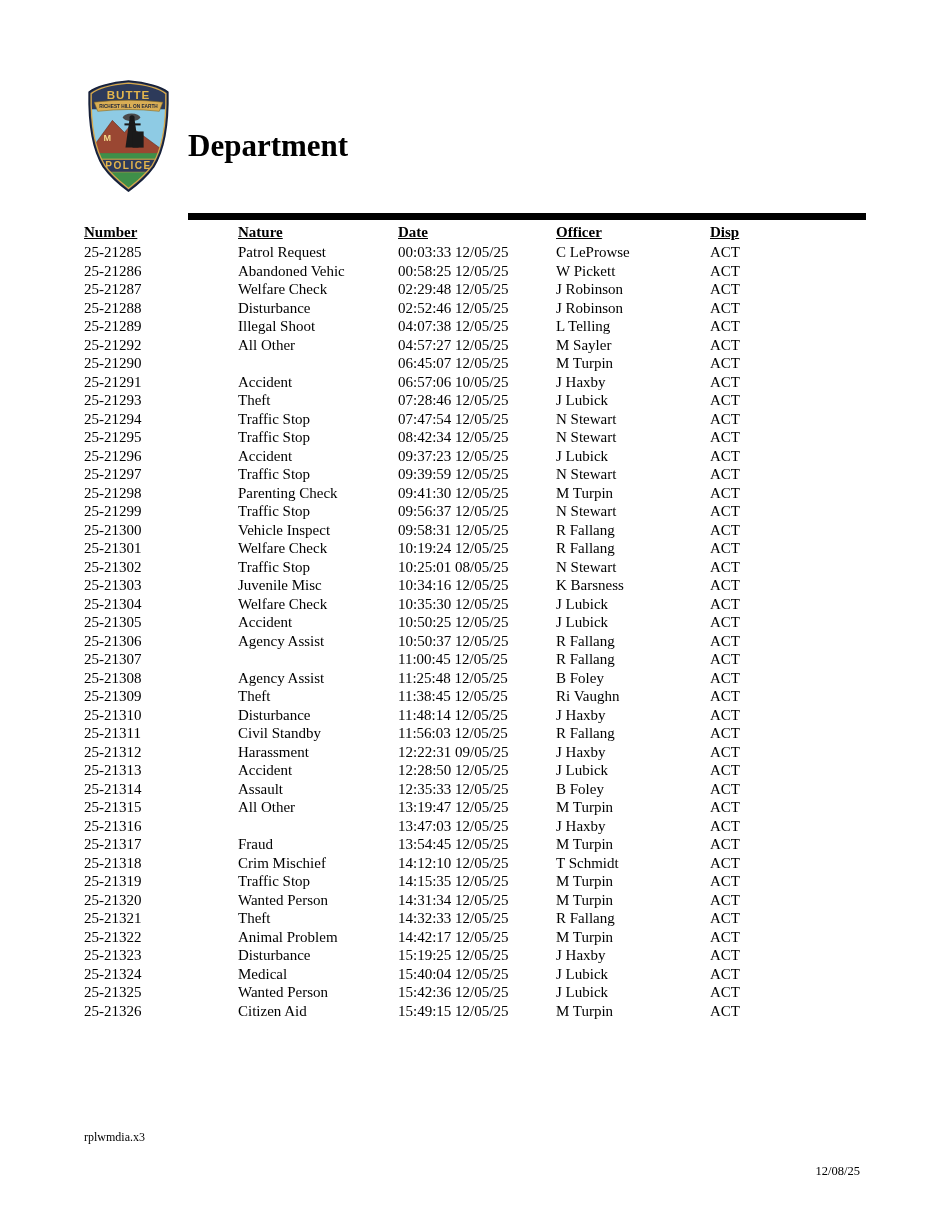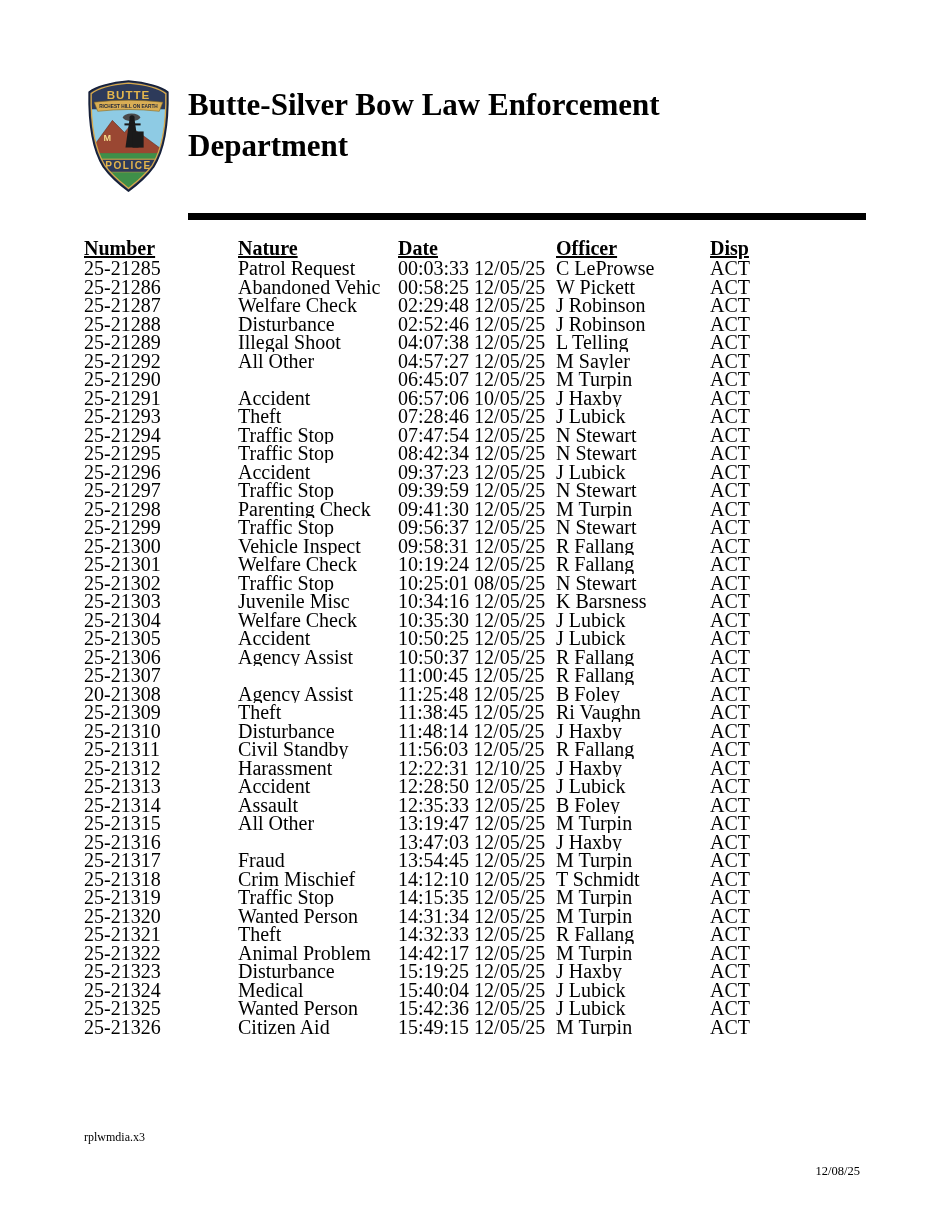--- a/index.html
+++ b/index.html
@@ -45,23 +45,23 @@
     left: 188px;
     top: 213px;
     width: 678px;
     height: 7px;
     background: #000;
   }
   
   .report-table {
     position: absolute;
     left: 84px;
-    top: 238px;
+    top: 222px;
     width: 720px;
-    font-size: 20px;
+    font-size: 15px;
   }
   .trow {
     display: grid;
     grid-template-columns: 154px 160px 158px 154px 60px;
     height: 18.5px;
     line-height: 18.5px;
   }
   .thead {
     height: 21px;
     line-height: 20px;
@@ -131,21 +131,21 @@
       <g>
         <path d="M 16 23 Q 50 19 84 23 L 80.5 32 Q 50 28.5 19.5 32 Z" fill="#d9ae55" stroke="#8a6a20" stroke-width="0.6"></path>
         <text x="50" y="28.7" text-anchor="middle" font-size="4.7" font-weight="bold" fill="#23283a" class="badge-text">RICHEST HILL ON EARTH</text>
       </g>
 
       <path d="M 50 4 C 33 5.5, 19 9.5, 13 14.5 C 12.6 38, 15 67, 26.5 85.5 C 34 96, 44 103.5, 50 108.5 C 56 103.5, 66 96, 73.5 85.5 C 85 67, 87.4 38, 87 14.5 C 81 9.5, 67 5.5, 50 4 Z" fill="none" stroke="#d8a94a" stroke-width="1.3"></path>
     </svg>
   </div>
 
   <div class="titles">
-    <h1 class="page-title"><span>Butte-Silver Bow Law Enforcement</span><br><span>Department</span></h1>
+    <h1 class="page-title"><br><span>Department</span></h1>
   </div>
 
   <div class="black-bar"></div>
 
   <div class="report-table">
     <div class="trow thead">
       <div class="tcell">Number</div>
       <div class="tcell">Nature</div>
       <div class="tcell">Date</div>
       <div class="tcell">Officer</div>
@@ -307,21 +307,21 @@
           <div class="tcell">ACT</div>
         </div>
         <div class="trow">
           <div class="tcell">25-21307</div>
           <div class="tcell"></div>
           <div class="tcell">11:00:45 12/05/25</div>
           <div class="tcell">R Fallang</div>
           <div class="tcell">ACT</div>
         </div>
         <div class="trow">
-          <div class="tcell">20-21308</div>
+          <div class="tcell">25-21308</div>
           <div class="tcell">Agency Assist</div>
           <div class="tcell">11:25:48 12/05/25</div>
           <div class="tcell">B Foley</div>
           <div class="tcell">ACT</div>
         </div>
         <div class="trow">
           <div class="tcell">25-21309</div>
           <div class="tcell">Theft</div>
           <div class="tcell">11:38:45 12/05/25</div>
           <div class="tcell">Ri Vaughn</div>
@@ -337,21 +337,21 @@
         <div class="trow">
           <div class="tcell">25-21311</div>
           <div class="tcell">Civil Standby</div>
           <div class="tcell">11:56:03 12/05/25</div>
           <div class="tcell">R Fallang</div>
           <div class="tcell">ACT</div>
         </div>
         <div class="trow">
           <div class="tcell">25-21312</div>
           <div class="tcell">Harassment</div>
-          <div class="tcell">12:22:31 12/10/25</div>
+          <div class="tcell">12:22:31 09/05/25</div>
           <div class="tcell">J Haxby</div>
           <div class="tcell">ACT</div>
         </div>
         <div class="trow">
           <div class="tcell">25-21313</div>
           <div class="tcell">Accident</div>
           <div class="tcell">12:28:50 12/05/25</div>
           <div class="tcell">J Lubick</div>
           <div class="tcell">ACT</div>
         </div>

